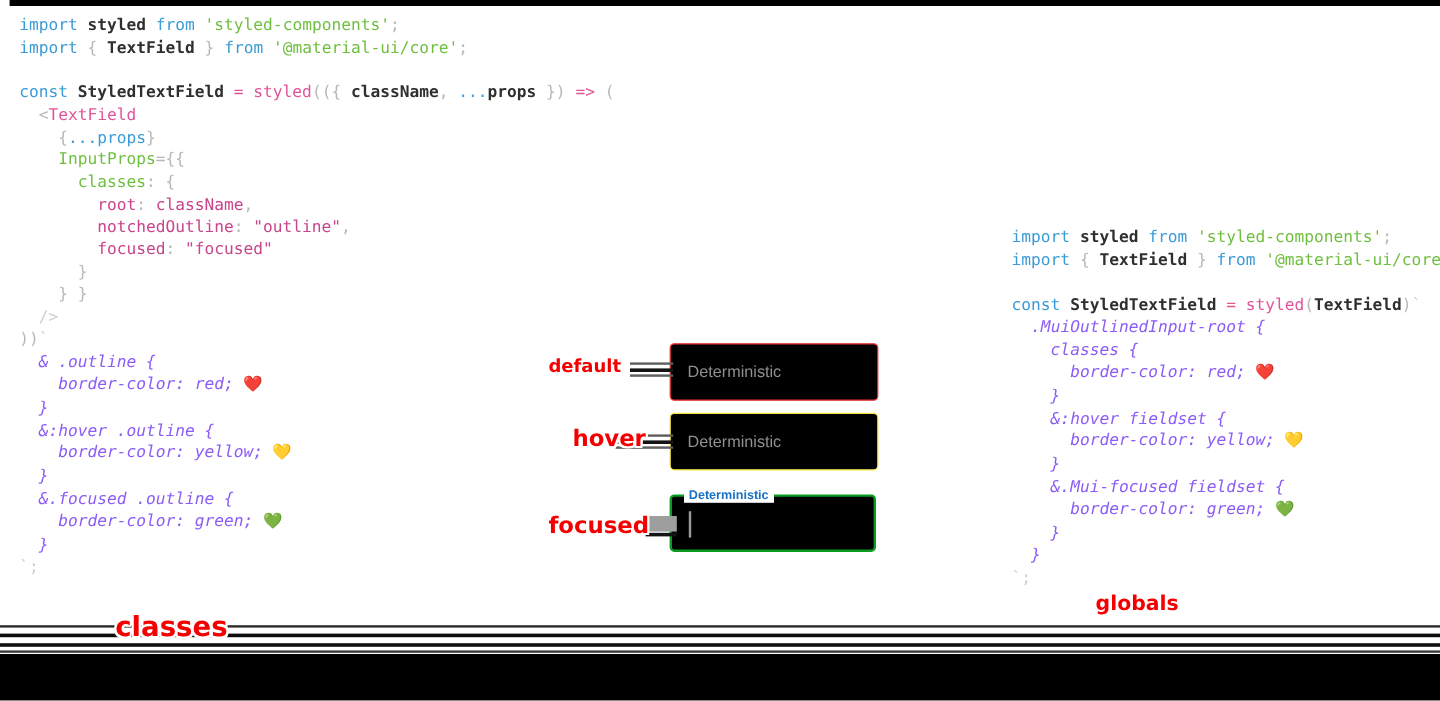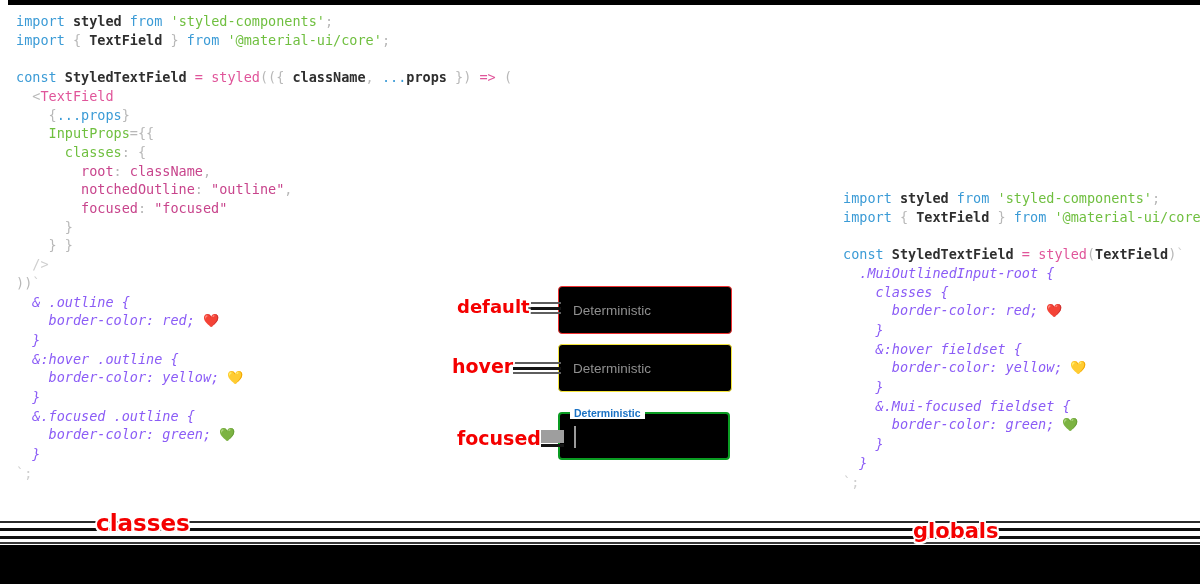--- a/index.html
+++ b/index.html
@@ -115,22 +115,22 @@
     color: #f40000;
     -webkit-text-stroke: 0px;
     text-shadow:
       -1.6px -1.6px 0 #fff,  1.6px -1.6px 0 #fff,
       -1.6px  1.6px 0 #fff,  1.6px  1.6px 0 #fff,
       -1.6px 0 0 #fff, 1.6px 0 0 #fff,
       0 -1.6px 0 #fff, 0 1.6px 0 #fff;
     white-space: nowrap;
     z-index: 5;
   }
-  .annot-default { left: 457px; top: 296px; font-size: 18px; }
-  .annot-hover   { left: 452px; top: 355px; font-size: 19px; }
+  .annot-default { left: 457px; top: 296px; font-size: 15px; }
+  .annot-hover   { left: 477px; top: 355px; font-size: 19px; }
   .annot-focused { left: 457px; top: 427px; font-size: 19px; }
 
   
   .leader {
     position: absolute;
     z-index: 4;
   }
   .leader .l-thick { position:absolute; background:#141414; }
   .leader .l-thin  { position:absolute; background:#5e5e5e; }
 
@@ -147,21 +147,21 @@
   .bottom-black {
     position: absolute;
     left: 0;
     top: 545px;
     width: 1200px;
     height: 39px;
     background: #000000;
     z-index: 1;
   }
   .annot-classes { left: 96px;  top: 510px; font-size: 23px; z-index: 6; }
-  .annot-globals { left: 913px; top: 519px; font-size: 21px; z-index: 6; }
+  .annot-globals { left: 913px; top: 493px; font-size: 17px; z-index: 6; }
 </style>
 </head>
 <body>
 
 <div id="stage">
 
   <div class="top-bar"></div>
 
   <div class="code code-left"><span><span class="t-kw">import</span> <span class="t-id">styled</span> <span class="t-kw">from</span> <span class="t-str">'styled-components'</span><span class="t-punct">;</span></span>
 <span><span class="t-kw">import</span> <span class="t-punct">{</span> <span class="t-id">TextField</span> <span class="t-punct">}</span> <span class="t-kw">from</span> <span class="t-str">'@material-ui/core'</span><span class="t-punct">;</span></span>

